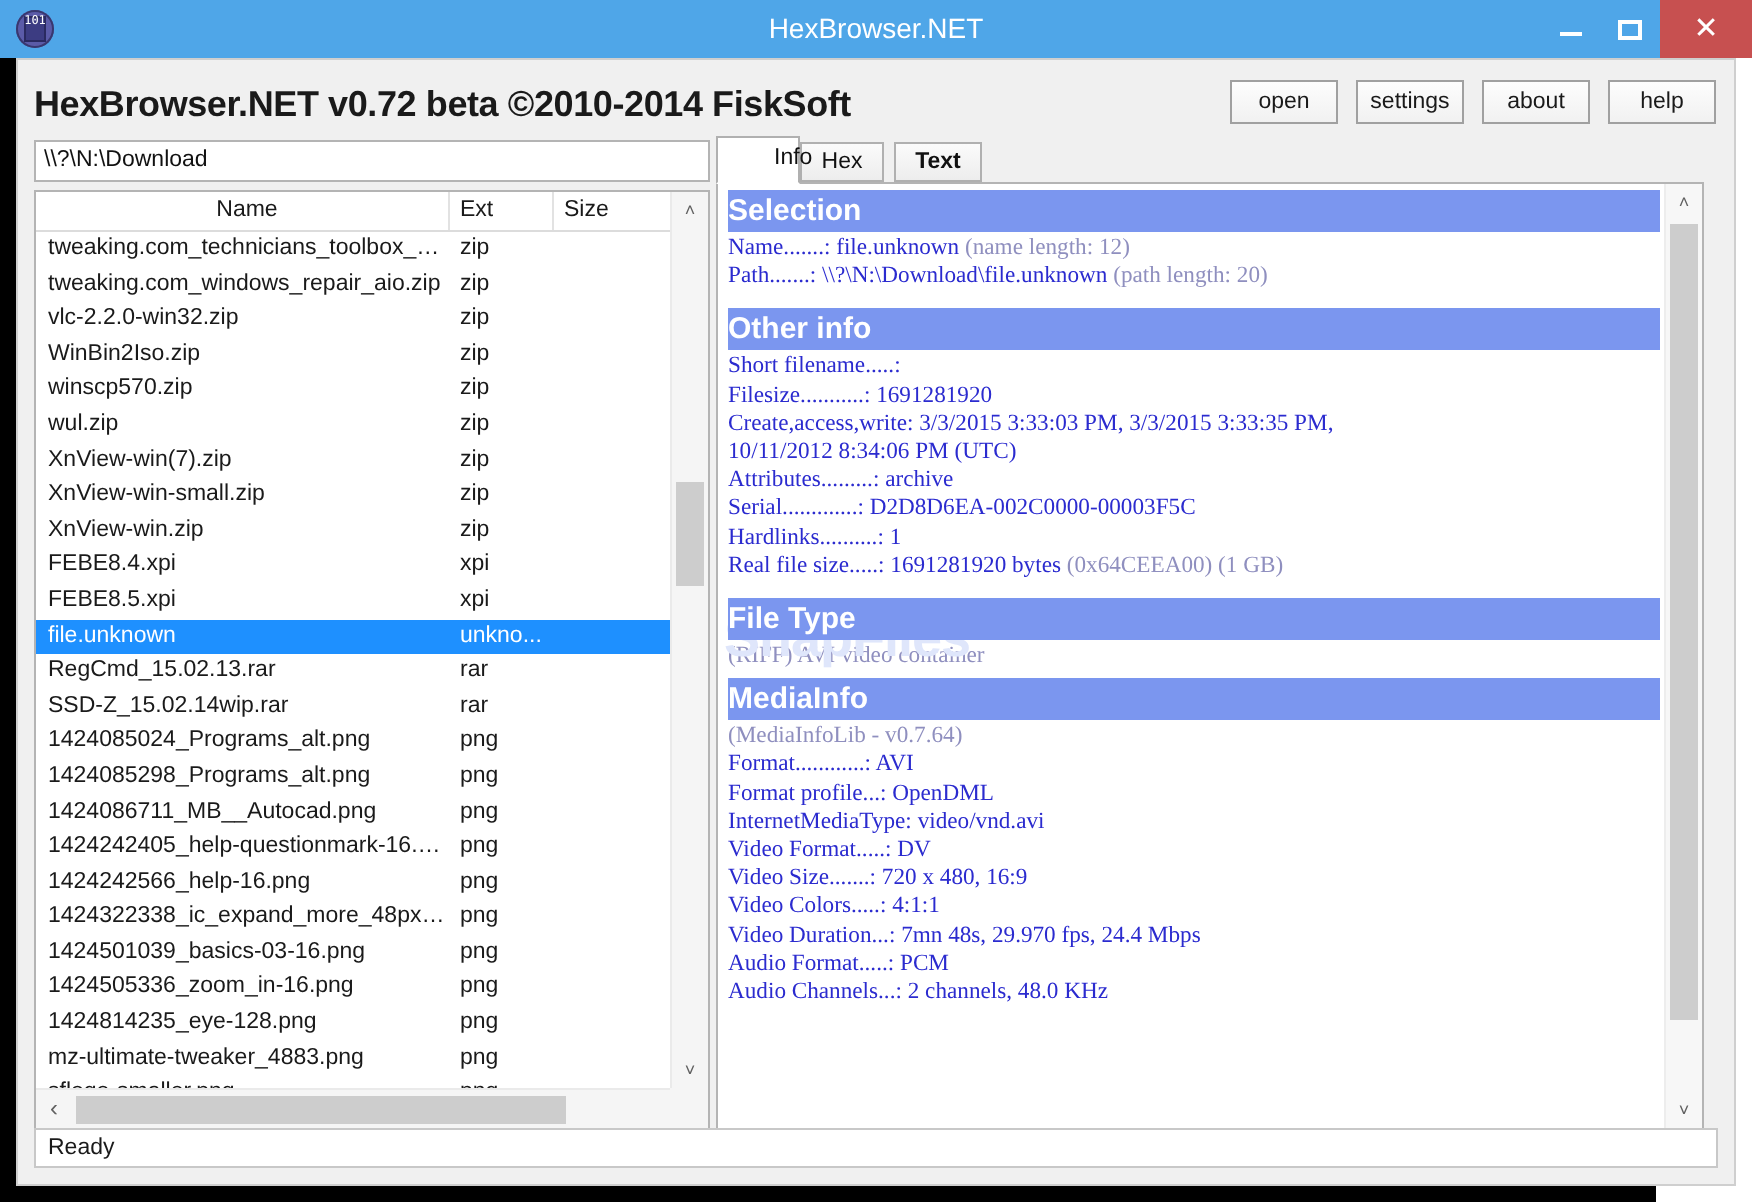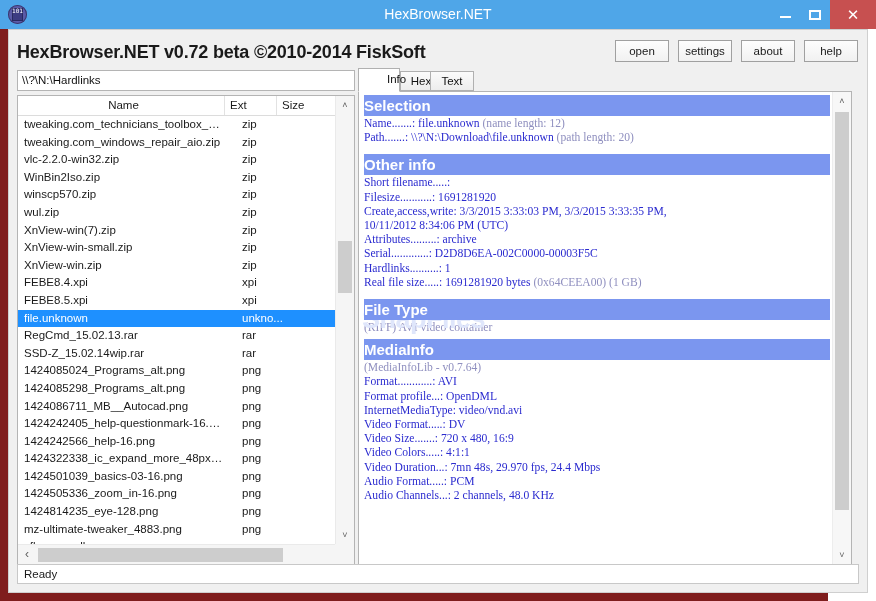--- a/index.html
+++ b/index.html
@@ -12,21 +12,21 @@
     height: 601px;
     overflow: hidden;
     font-family: "Liberation Sans", sans-serif;
     -webkit-font-smoothing: antialiased;
   }
 
   #app {
     position: relative;
     width: 828px;
     height: 601px;
-    background: #7f1d1d;
+    background: #000000;
     box-sizing: border-box;
   }
 
   
   .titlebar {
     position: absolute;
     left: 0; top: 0;
     width: 876px; height: 29px;
     background: #4fa6e8;
   }
@@ -258,21 +258,20 @@
     text-overflow: ellipsis;
     white-space: nowrap;
   }
   .row .c-ext {
     position: absolute;
     left: 212px; top: 0;
     width: 46px; height: 17.6px;
     line-height: 17.6px;
     overflow: hidden;
     white-space: nowrap;
-    margin-left: 12px;
   }
   .row .c-size {
     position: absolute;
     left: 264px; top: 0;
     width: 50px; height: 17.6px;
     line-height: 17.6px;
   }
 
   
   .vsb {
@@ -468,26 +467,26 @@
 
     <div class="app-header">HexBrowser.NET v0.72 beta  ©2010-2014 FiskSoft</div>
 
     <div class="toolbar">
       <div class="tbtn">open</div>
       <div class="tbtn">settings</div>
       <div class="tbtn">about</div>
       <div class="tbtn">help</div>
     </div>
 
-    <div class="pathbox" title="path">\\?\N:\Hardlinks</div>
+    <div class="pathbox" title="path">\\?\N:\Download</div>
 
     <div class="tabstrip">
       <div class="tab active" style="left:0px; width:42px;">Info</div>
       <div class="tab" style="left:42px; width:42px;">Hex</div>
-      <div class="tab" style="left:72px; width:44px;">Text</div>
+      <div class="tab" style="left:89px; width:44px;font-weight:bold;">Text</div>
     </div>
 
     <div class="listpanel">
       <div class="list-head">
         <div class="lh-cell lh-name">Name</div>
         <div class="lh-cell lh-ext">Ext</div>
         <div class="lh-cell lh-size">Size</div>
       </div>
       <div class="list-body" id="list-body">
           <div class="row">

